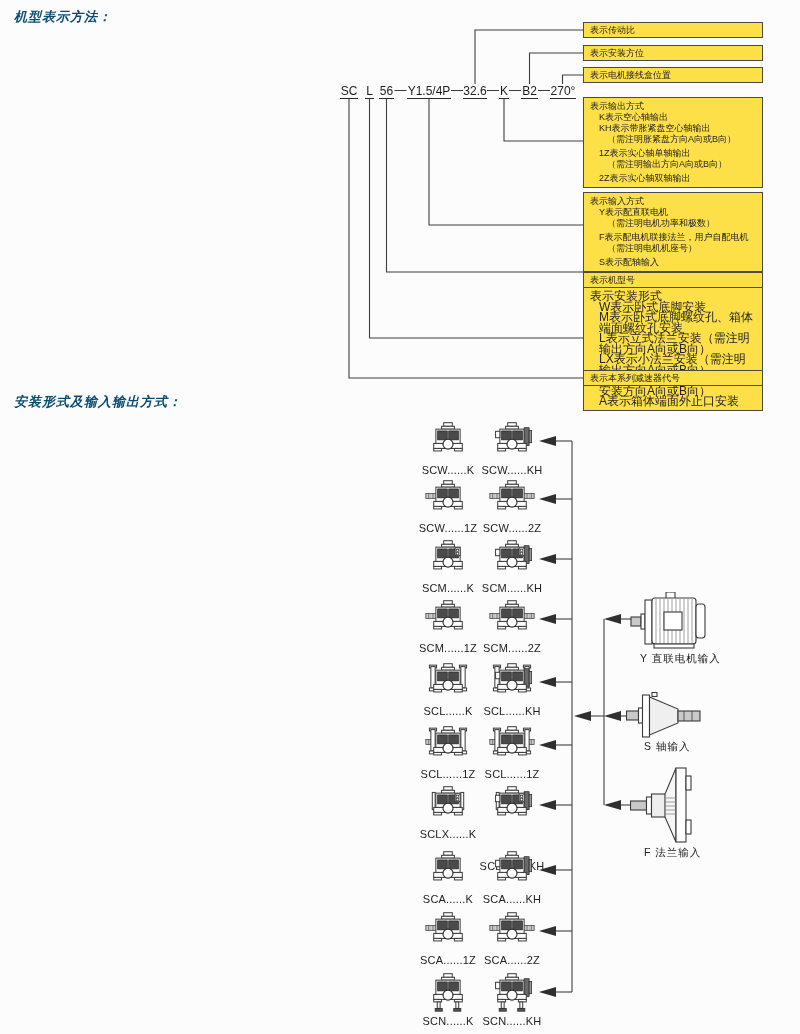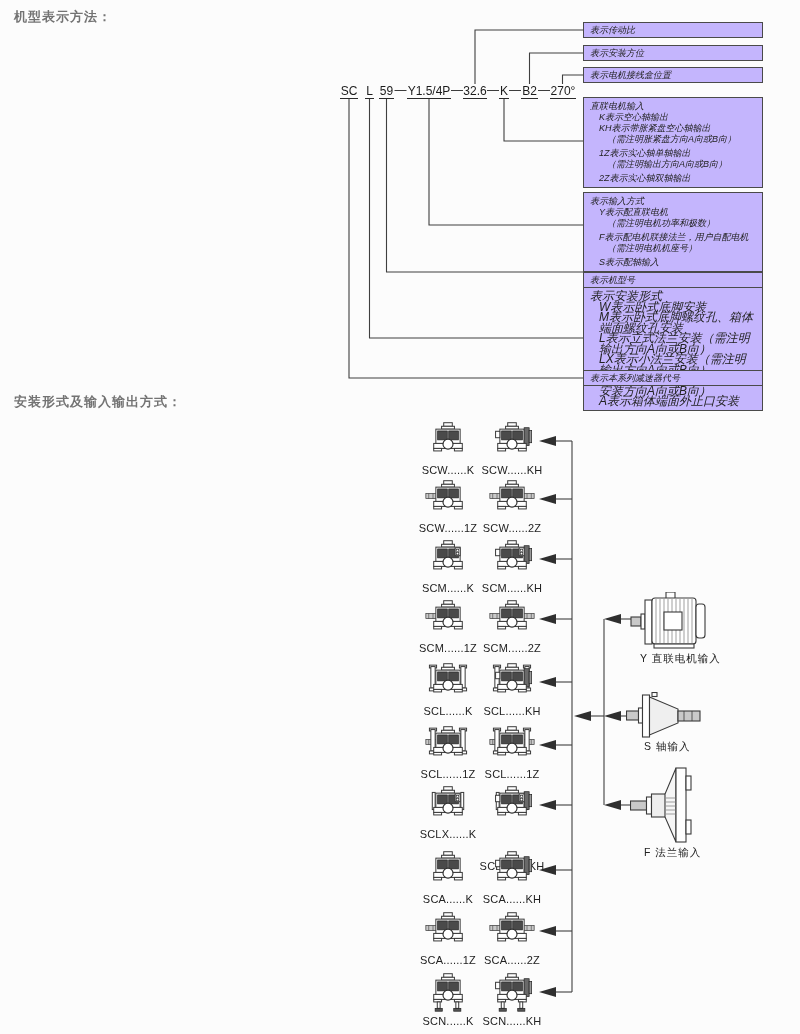--- a/index.html
+++ b/index.html
@@ -3,28 +3,28 @@
 <meta charset="utf-8">
 <style>
   html,body{margin:0;padding:0;}
   body{
     width:800px;height:1034px;position:relative;
     background:#fcfcfc;color:#1c1c1c;
     font-family:"Liberation Sans","DejaVu Sans",sans-serif;
     overflow:hidden;
   }
   #connectors{position:absolute;left:0;top:0;z-index:0;}
-  .sec-title{position:absolute;font-size:13px;font-weight:bold;color:#737373;letter-spacing:1px;z-index:2;}
+  .sec-title{position:absolute;font-size:13px;font-weight:bold;color:#0c4a6e;letter-spacing:1px;z-index:2;font-style:italic;}
   
   .code-part{position:absolute;top:84px;height:14px;font-size:12px;color:#1c1c1c;
     text-align:center;border-bottom:1px solid #2a2a2a;line-height:14px;z-index:2;}
   .code-sep{position:absolute;top:84px;height:14px;font-size:12px;line-height:13px;text-align:center;z-index:2;}
   
-  .box{position:absolute;left:583px;width:180px;background:#c4b5fd;border:1px solid #4a4a4a;
-    box-sizing:border-box;z-index:2;font-size:9px;line-height:11px;color:#222;font-style:italic;}
+  .box{position:absolute;left:583px;width:180px;background:#fde047;border:1px solid #4a4a4a;
+    box-sizing:border-box;z-index:2;font-size:9px;line-height:11px;color:#222;}
   .box .box-title{padding:0;}
   .box.single{padding:2px 6px;height:16px;}
   .box.multi{padding:3px 6px;}
   .box .l1{margin-left:9px;}
   .box .l2{margin-left:17px;}
   .box .gap{margin-top:3px;}
   .box.compact{font-size:12px;line-height:10.5px;}
   
   .gearbox{position:absolute;width:46px;height:40px;z-index:2;}
   .m-label{position:absolute;width:88px;font-size:11px;color:#222;text-align:center;z-index:2;letter-spacing:0.2px;}
@@ -81,21 +81,21 @@
     <polygon points="574,716 591,711 591,721"></polygon>
     <polygon points="604,716 621,711 621,721"></polygon>
     <polygon points="604,805 621,800 621,810"></polygon>
   </g>
 </svg>
 
 <div class="sec-title" style="left:14px;top:8px;">机型表示方法：</div>
 
 <span class="code-part" style="left:340px;width:18px;">SC</span>
 <span class="code-part" style="left:365px;width:9px;">L</span>
-<span class="code-part" style="left:379px;width:15px;">59</span>
+<span class="code-part" style="left:379px;width:15px;">56</span>
 <span class="code-sep" style="left:394px;width:13px;">—</span>
 <span class="code-part" style="left:407px;width:44px;">Y1.5/4P</span>
 <span class="code-sep" style="left:451px;width:12px;">—</span>
 <span class="code-part" style="left:463px;width:24px;text-align:center;">32.6</span>
 <span class="code-sep" style="left:487px;width:12px;">—</span>
 <span class="code-part" style="left:499px;width:10px;">K</span>
 <span class="code-sep" style="left:509px;width:12px;">—</span>
 <span class="code-part" style="left:521px;width:17px;">B2</span>
 <span class="code-sep" style="left:538px;width:12px;">—</span>
 <span class="code-part" style="left:550px;width:26px;">270°</span>
@@ -104,21 +104,21 @@
   <div class="box-title">表示传动比</div>
 </div>
 <div class="box single" style="top:45px;">
   <div class="box-title">表示安装方位</div>
 </div>
 <div class="box single" style="top:67px;">
   <div class="box-title">表示电机接线盒位置</div>
 </div>
 
 <div class="box multi" style="top:97px;">
-  <div class="box-title">直联电机输入</div>
+  <div class="box-title">表示输出方式</div>
   <div class="l1">K表示空心轴输出</div>
   <div class="l1">KH表示带胀紧盘空心轴输出</div>
   <div class="l2">（需注明胀紧盘方向A向或B向）</div>
   <div class="l1 gap">1Z表示实心轴单轴输出</div>
   <div class="l2">（需注明输出方向A向或B向）</div>
   <div class="l1 gap">2Z表示实心轴双轴输出</div>
 </div>
 
 <div class="box multi" style="top:192px;">
   <div class="box-title">表示输入方式</div>

